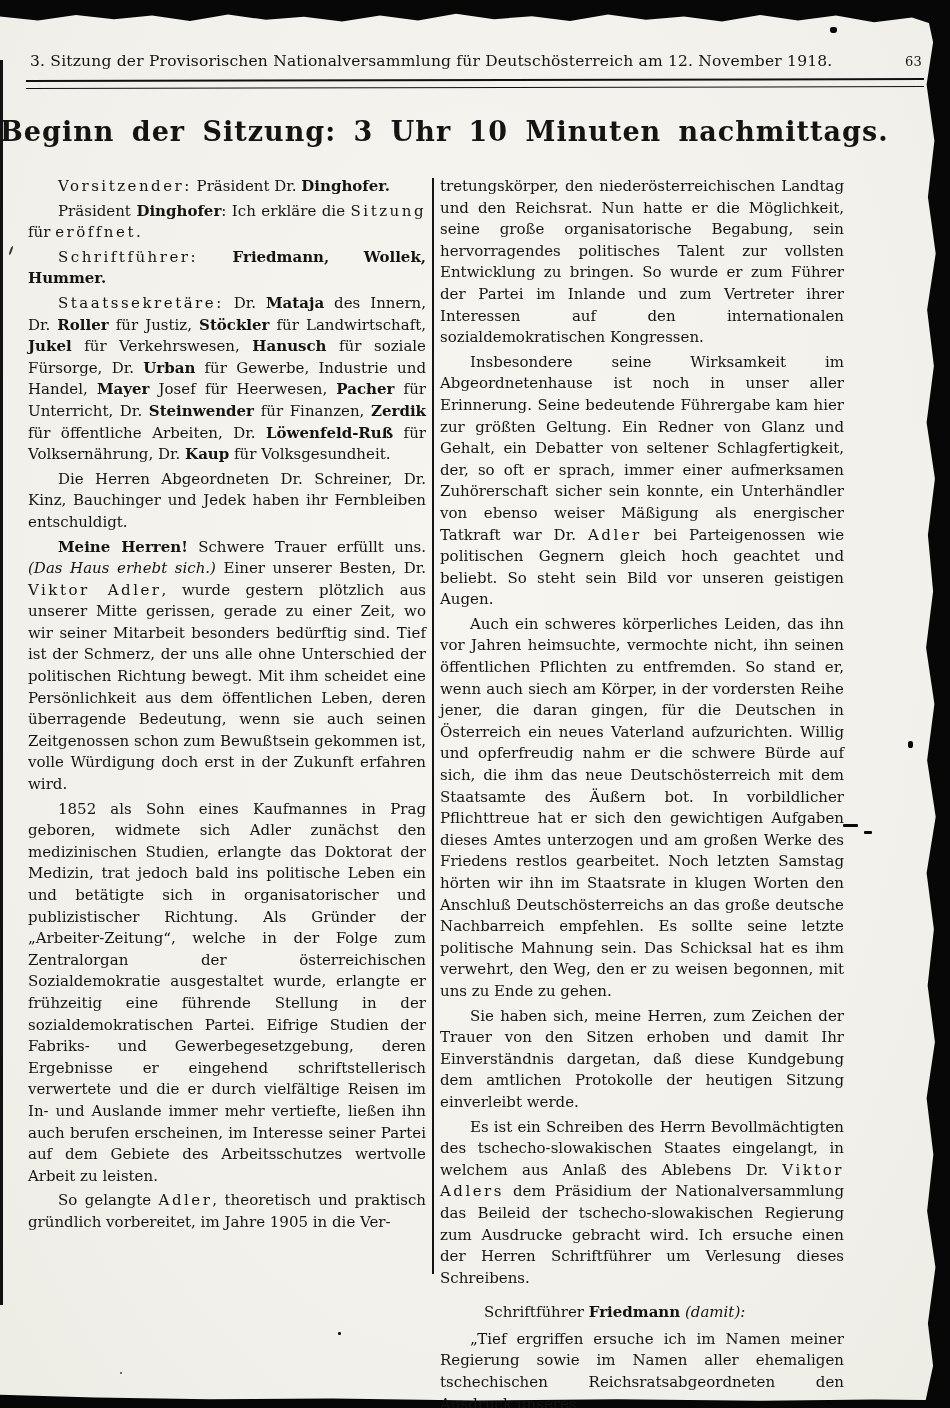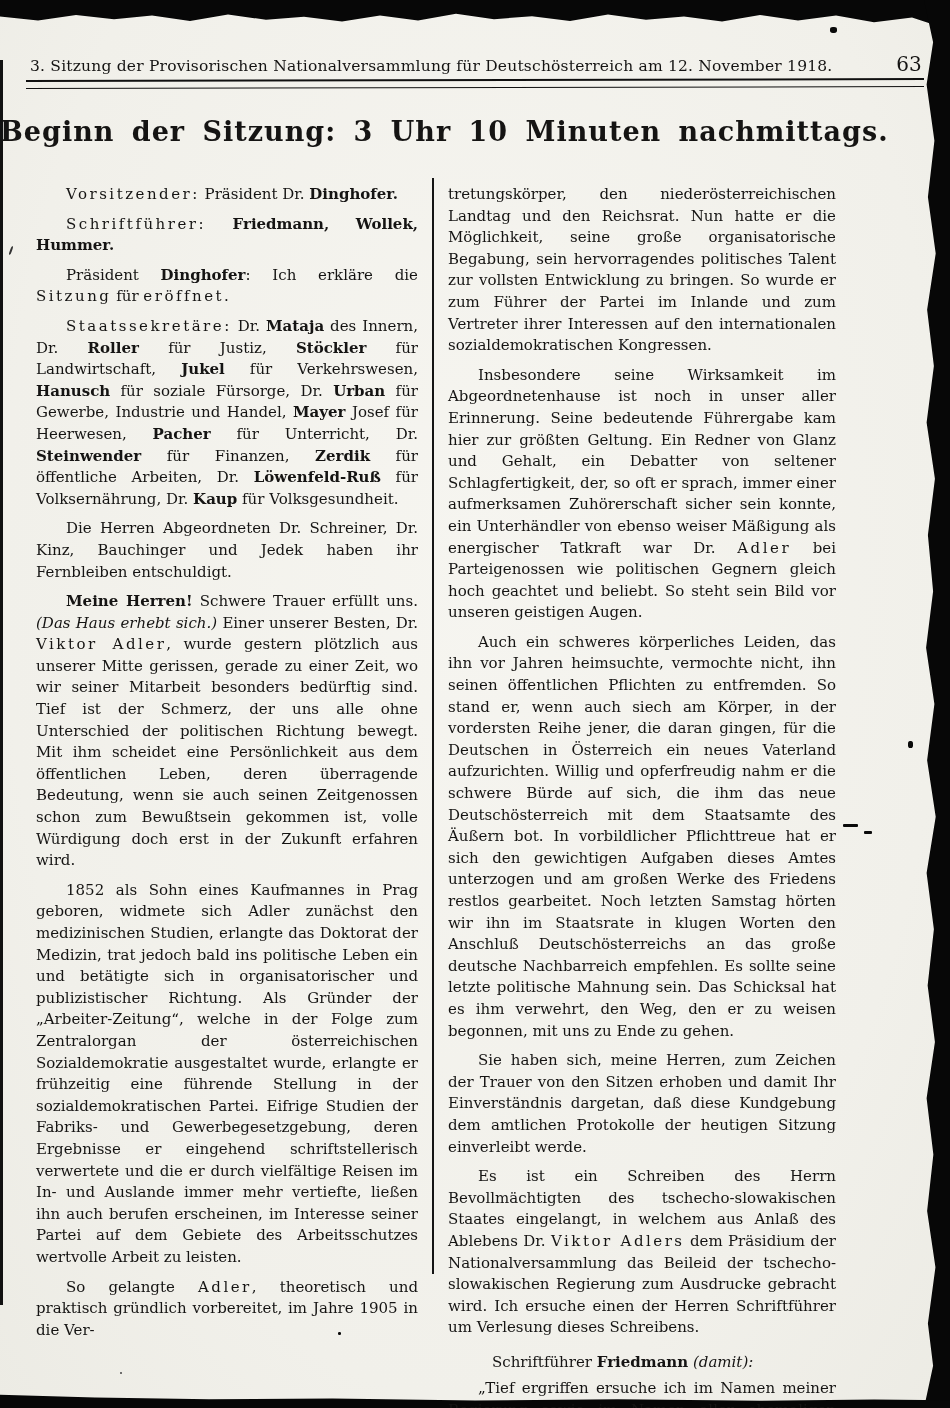--- a/index.html
+++ b/index.html
@@ -24,37 +24,37 @@
     clip-path:polygon(0% 12%,10% 30%,22% 42%,35% 36%,50% 50%,65% 42%,80% 52%,92% 44%,100% 48%,100% 100%,0% 100%);
   }
   .left-line{position:absolute;left:0;top:60px;width:3px;height:1245px;background:#111;}
   .speck{position:absolute;background:#0a0a0a;border-radius:40%;}
   
   .header{
     position:absolute;top:52px;left:30px;width:892px;
     display:flex;justify-content:space-between;align-items:baseline;
     font-size:15.5px;letter-spacing:0.2px;white-space:nowrap;
   }
-  .page-num{font-size:20px;margin-left:18px;}
+  .page-num{font-size:13px;margin-left:18px;}
   .rule-double{
     position:absolute;top:79px;left:26px;width:898px;height:6px;
     border-top:2.5px solid #101010;border-bottom:1.5px solid #101010;
     transform:rotate(-0.12deg);
   }
   
   .title{
     position:absolute;top:116px;left:0;width:950px;
     font-size:27px;font-weight:bold;letter-spacing:1px;word-spacing:7px;
   }
   
   .columns{position:absolute;top:176px;left:28px;width:822px;display:flex;}
   .col{width:398px;text-align:justify;font-size:15px;line-height:21.6px;}
   .col.right{width:404px;}
   .divider{width:0;border-left:2px solid #141414;height:1096px;margin:2px 6px 0 6px;flex:none;}
-  .col p{margin:8px;text-indent:30px;}
+  .col p{margin:0;text-indent:30px;}
   .col p + p{margin-top:3px;}
   .col p.noindent{text-indent:0;}
   .col p.speaker{margin-top:13px;margin-bottom:5px;text-indent:44px;text-align:left;}
   .b{font-weight:bold;}
   .i{font-style:italic;}
   .sp{letter-spacing:2.5px;}
 </style>
 </head>
 <body>
 
@@ -76,22 +76,22 @@
     <span>3. Sitzung der Provisorischen Nationalversammlung für Deutschösterreich am 12. November 1918.</span>
     <span class="page-num">63</span>
   </div>
   <div class="rule-double"></div>
 
   <div class="title">Beginn der Sitzung: 3 Uhr 10 Minuten nachmittags.</div>
 
   <div class="columns">
     <div class="col left">
         <p class=""><span class="sp">Vorsitzender:</span><span> Präsident Dr. </span><span class="b">Dinghofer.</span></p>
+        <p class=""><span>Präsident </span><span class="b">Dinghofer</span><span>: Ich erkläre die </span><span class="sp">Sitzung</span><span> für </span><span class="sp">eröffnet</span><span>.</span></p>
         <p class=""><span class="sp">Schriftführer:</span><span> </span><span class="b">Friedmann,</span><span> </span><span class="b">Wollek,</span><span> </span><span class="b">Hummer.</span></p>
-        <p class=""><span>Präsident </span><span class="b">Dinghofer</span><span>: Ich erkläre die </span><span class="sp">Sitzung</span><span> für </span><span class="sp">eröffnet</span><span>.</span></p>
         <p class=""><span class="sp">Staatssekretäre:</span><span> Dr. </span><span class="b">Mataja</span><span> des Innern, Dr. </span><span class="b">Roller</span><span> für Justiz, </span><span class="b">Stöckler</span><span> für Landwirtschaft, </span><span class="b">Jukel</span><span> für Verkehrswesen, </span><span class="b">Hanusch</span><span> für soziale Fürsorge, Dr. </span><span class="b">Urban</span><span> für Gewerbe, Industrie und Handel, </span><span class="b">Mayer</span><span> Josef für Heerwesen, </span><span class="b">Pacher</span><span> für Unterricht, Dr. </span><span class="b">Steinwender</span><span> für Finanzen, </span><span class="b">Zerdik</span><span> für öffentliche Arbeiten, Dr. </span><span class="b">Löwenfeld-Ruß</span><span> für Volksernährung, Dr. </span><span class="b">Kaup</span><span> für Volksgesundheit.</span></p>
         <p class=""><span>Die Herren Abgeordneten Dr. Schreiner, Dr. Kinz, Bauchinger und Jedek haben ihr Fernbleiben entschuldigt.</span></p>
         <p class=""><span class="b">Meine Herren!</span><span> Schwere Trauer erfüllt uns. </span><span class="i">(Das Haus erhebt sich.)</span><span> Einer unserer Besten, Dr. </span><span class="sp">Viktor Adler</span><span>, wurde gestern plötzlich aus unserer Mitte gerissen, gerade zu einer Zeit, wo wir seiner Mitarbeit besonders bedürftig sind. Tief ist der Schmerz, der uns alle ohne Unterschied der politischen Richtung bewegt. Mit ihm scheidet eine Persönlichkeit aus dem öffentlichen Leben, deren überragende Bedeutung, wenn sie auch seinen Zeitgenossen schon zum Bewußtsein gekommen ist, volle Würdigung doch erst in der Zukunft erfahren wird.</span></p>
         <p class=""><span>1852 als Sohn eines Kaufmannes in Prag geboren, widmete sich Adler zunächst den medizinischen Studien, erlangte das Doktorat der Medizin, trat jedoch bald ins politische Leben ein und betätigte sich in organisatorischer und publizistischer Richtung. Als Gründer der „Arbeiter-Zeitung“, welche in der Folge zum Zentralorgan der österreichischen Sozialdemokratie ausgestaltet wurde, erlangte er frühzeitig eine führende Stellung in der sozialdemokratischen Partei. Eifrige Studien der Fabriks- und Gewerbegesetzgebung, deren Ergebnisse er eingehend schriftstellerisch verwertete und die er durch vielfältige Reisen im In- und Auslande immer mehr vertiefte, ließen ihn auch berufen erscheinen, im Interesse seiner Partei auf dem Gebiete des Arbeitsschutzes wertvolle Arbeit zu leisten.</span></p>
         <p class=""><span>So gelangte </span><span class="sp">Adler</span><span>, theoretisch und praktisch gründlich vorbereitet, im Jahre 1905 in die Ver-</span></p>
       </div>
     <div class="divider"></div>
     <div class="col right">
         <p class="noindent "><span>tretungskörper, den niederösterreichischen Landtag und den Reichsrat. Nun hatte er die Möglichkeit, seine große organisatorische Begabung, sein hervorragendes politisches Talent zur vollsten Entwicklung zu bringen. So wurde er zum Führer der Partei im Inlande und zum Vertreter ihrer Interessen auf den internationalen sozialdemokratischen Kongressen.</span></p>
         <p class=""><span>Insbesondere seine Wirksamkeit im Abgeordnetenhause ist noch in unser aller Erinnerung. Seine bedeutende Führergabe kam hier zur größten Geltung. Ein Redner von Glanz und Gehalt, ein Debatter von seltener Schlagfertigkeit, der, so oft er sprach, immer einer aufmerksamen Zuhörerschaft sicher sein konnte, ein Unterhändler von ebenso weiser Mäßigung als energischer Tatkraft war Dr. </span><span class="sp">Adler</span><span> bei Parteigenossen wie politischen Gegnern gleich hoch geachtet und beliebt. So steht sein Bild vor unseren geistigen Augen.</span></p>

